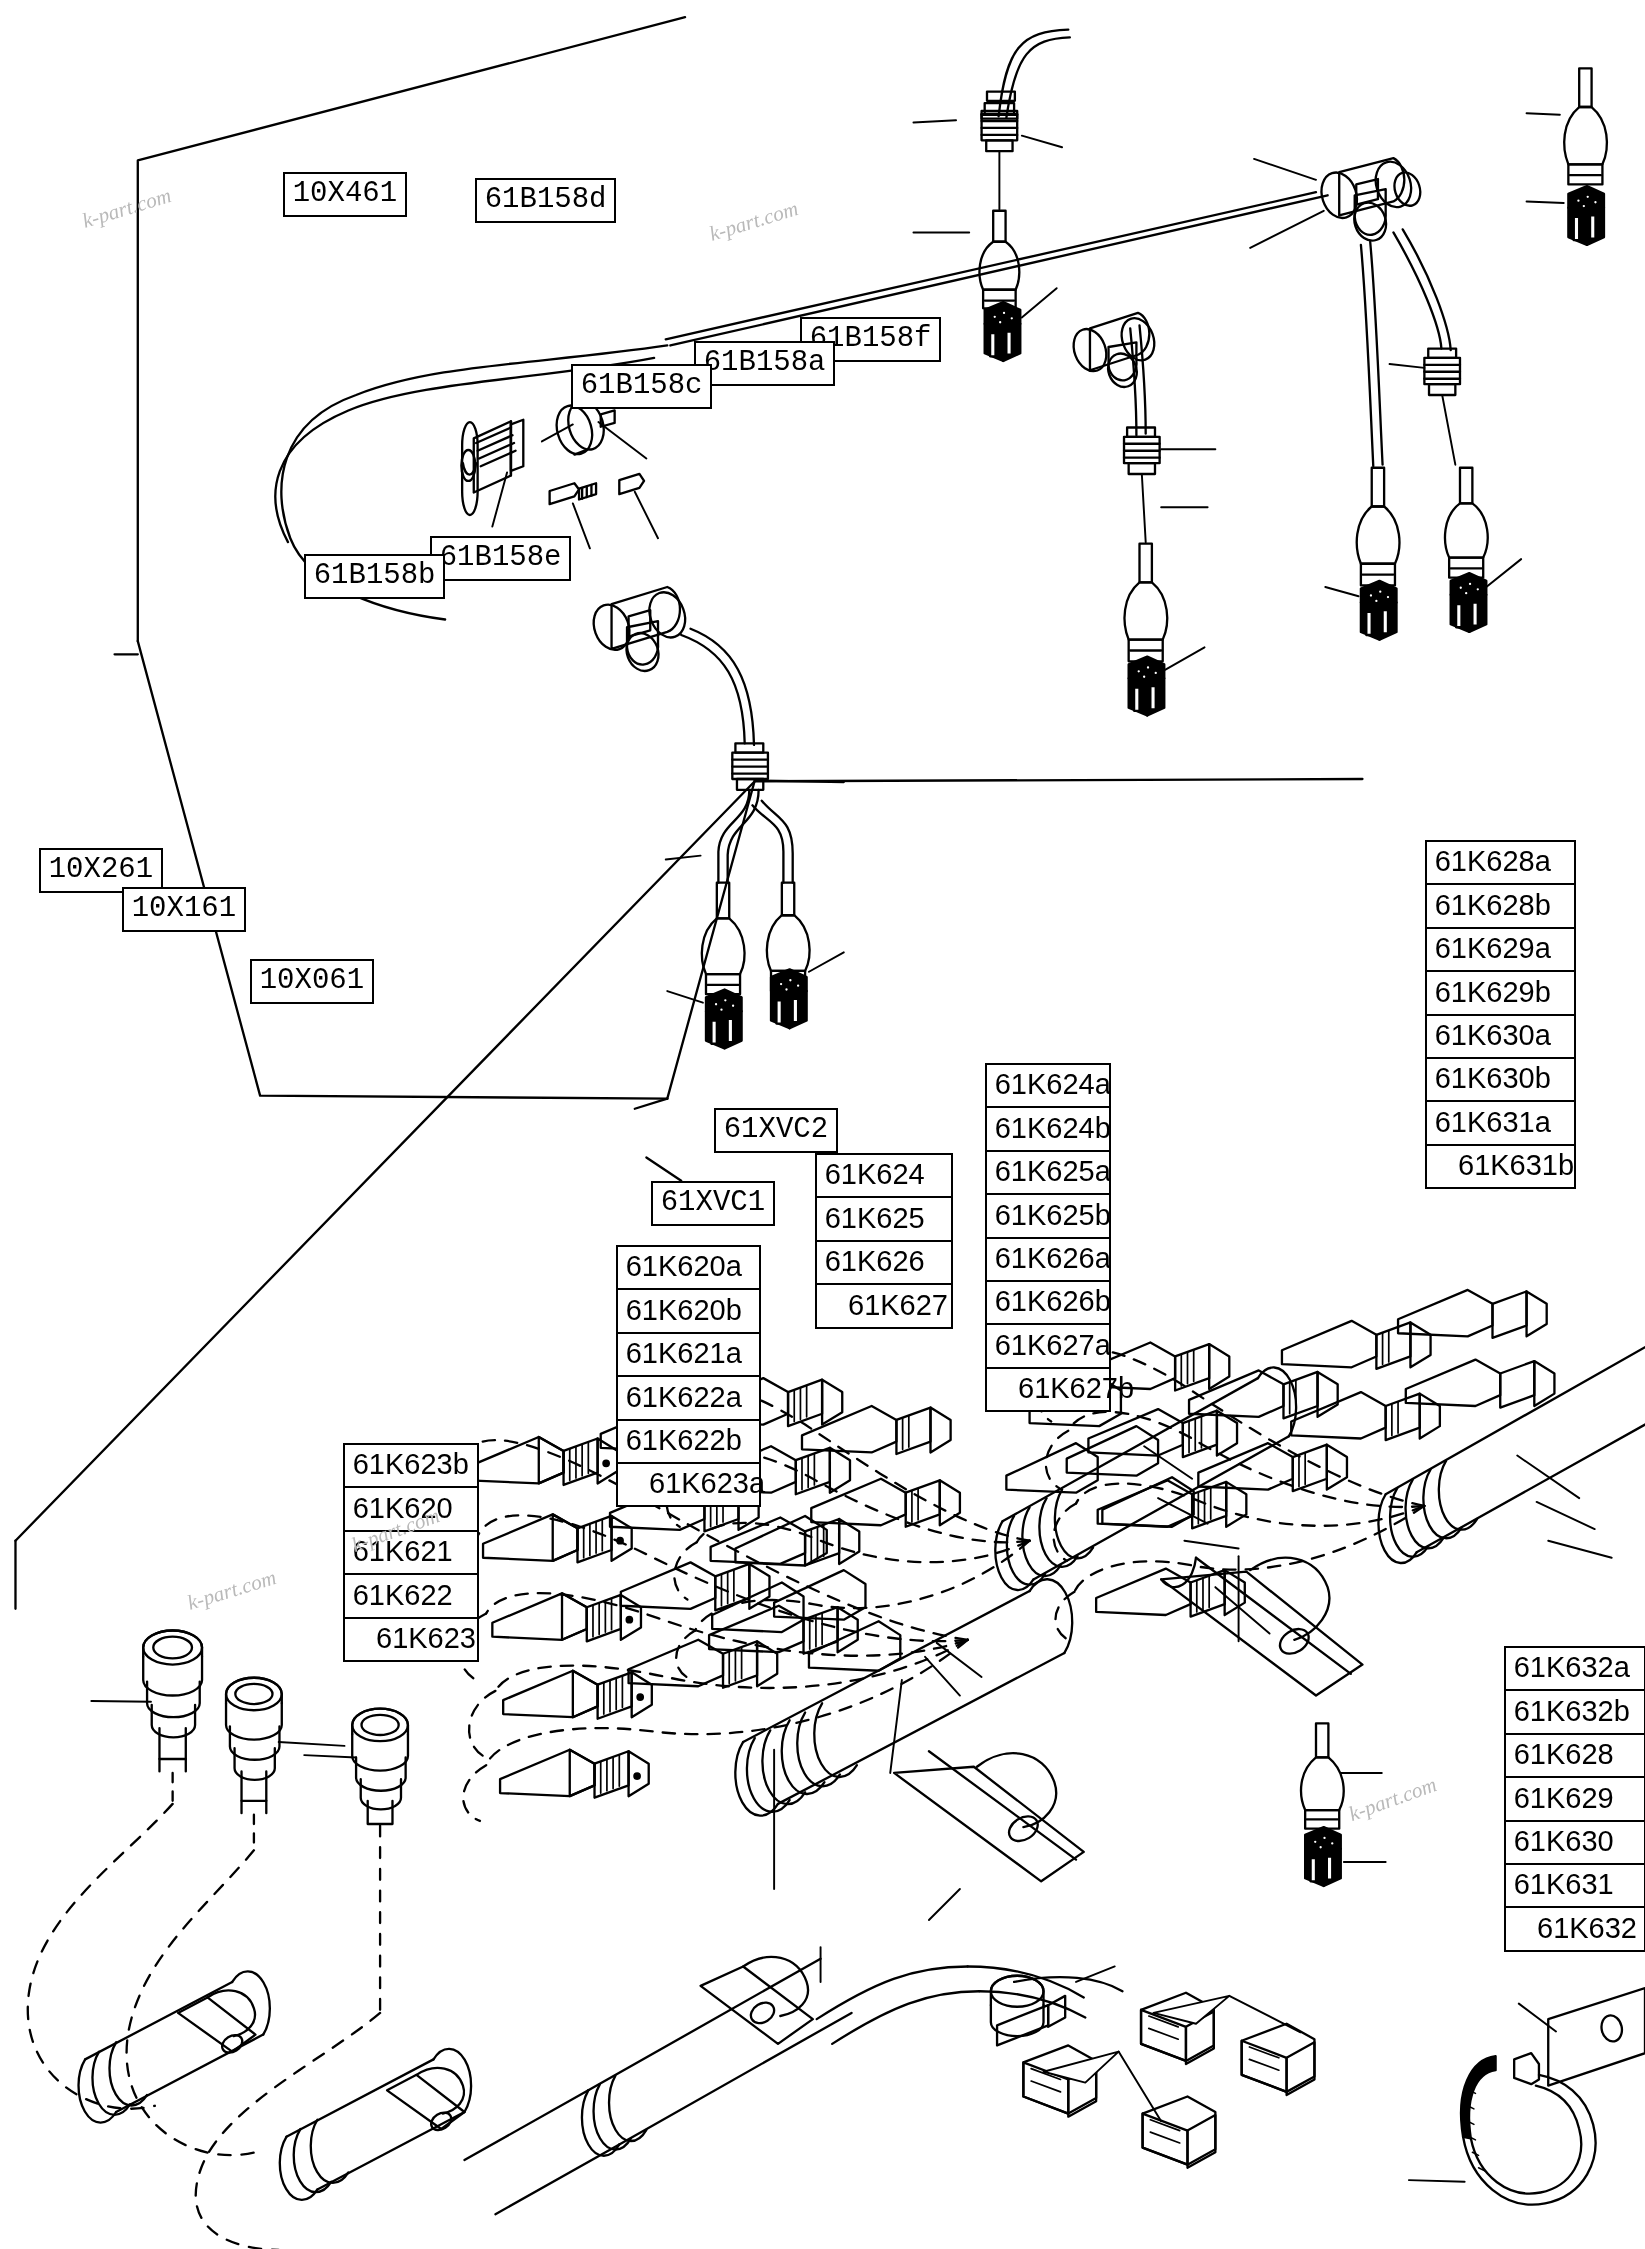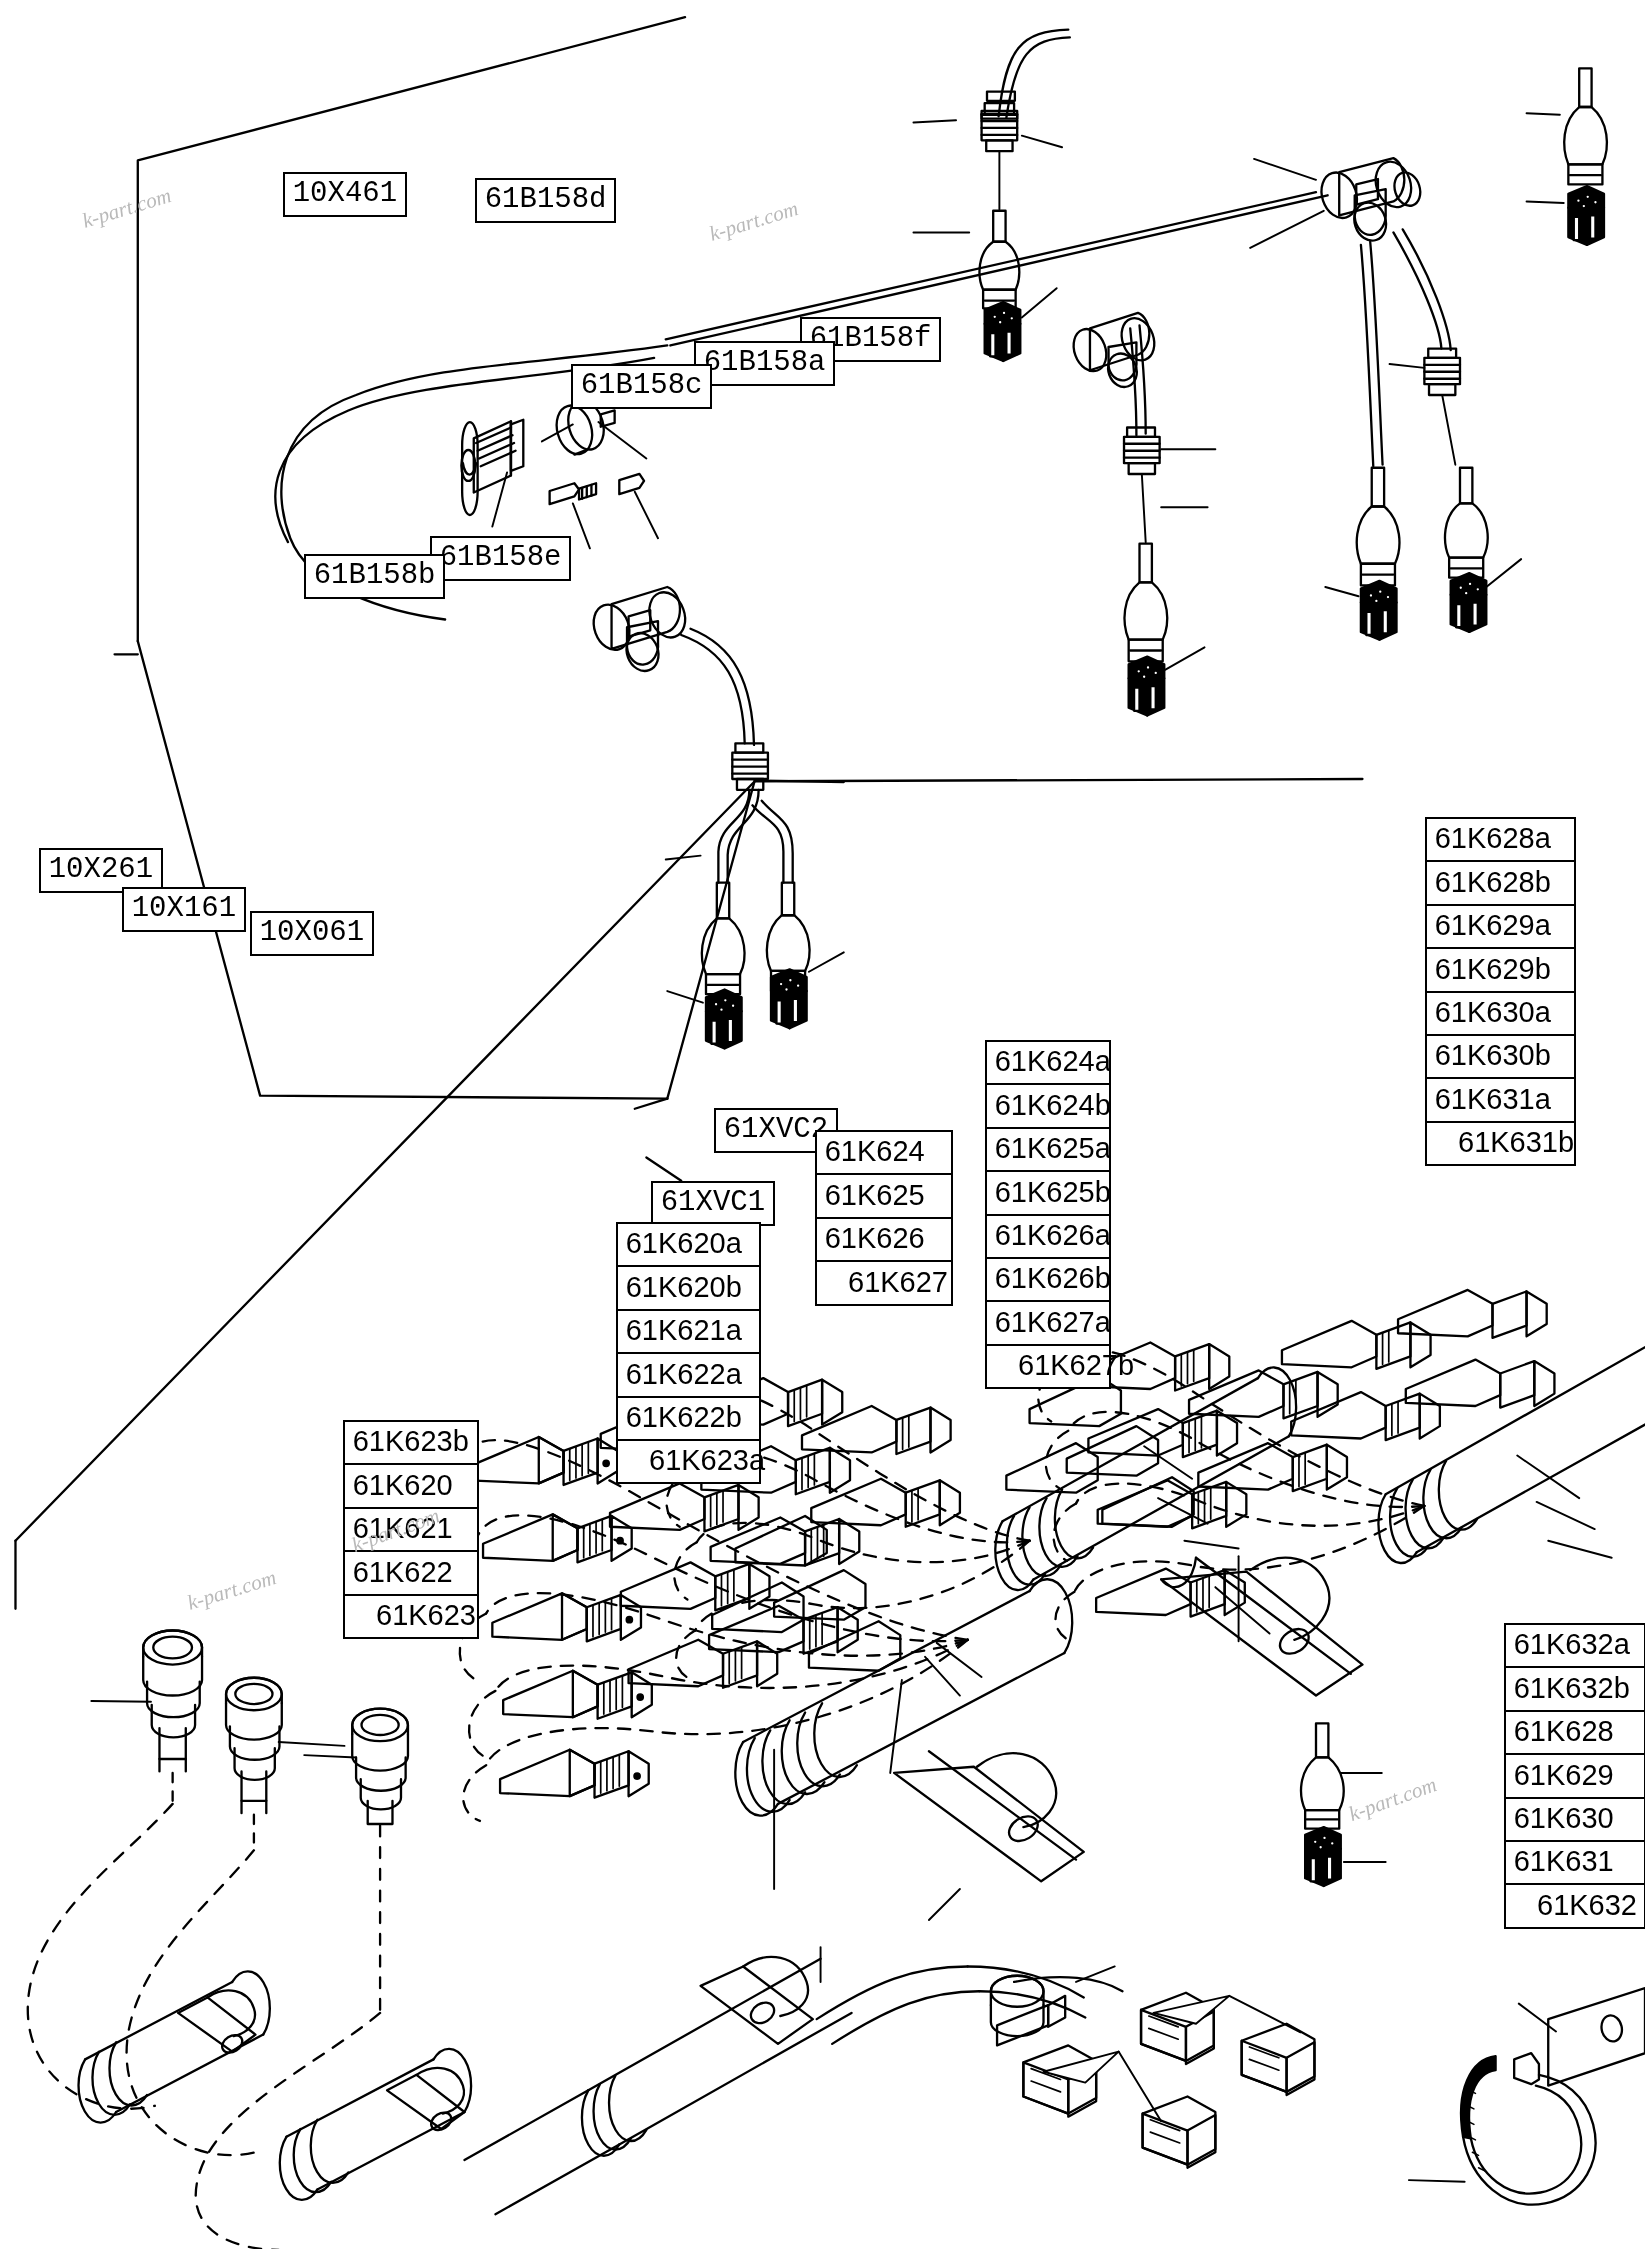--- a/index.html
+++ b/index.html
@@ -21,20 +21,21 @@
     white-space:nowrap;
     box-sizing:border-box;
     text-align:left;
   }
   
   .tbl{
     position:absolute;
     border:2.3px solid #000;
     background:#000000;
     box-sizing:border-box;
+    margin-top:23px;
   }
   .tbl .row{
     font-family:"Liberation Sans",sans-serif;
     font-size:29px;
     line-height:1;
     color:#000;
     padding:5.4px 7.7px 7px 7.7px;
     border-bottom:2.3px solid #000;
     white-space:nowrap;
     box-sizing:border-box;
@@ -959,21 +960,21 @@
 
   <div class="lbl" style="left:283px;top:172px">10X461</div>
   <div class="lbl" style="left:475px;top:178px">61B158d</div>
   <div class="lbl" style="left:800px;top:317px">61B158f</div>
   <div class="lbl" style="left:694px;top:341px">61B158a</div>
   <div class="lbl" style="left:571px;top:364px">61B158c</div>
   <div class="lbl" style="left:430px;top:536px">61B158e</div>
   <div class="lbl" style="left:304px;top:554px">61B158b</div>
   <div class="lbl" style="left:39px;top:848px">10X261</div>
   <div class="lbl" style="left:122px;top:887px">10X161</div>
-  <div class="lbl" style="left:250px;top:911px">10X061</div>
+  <div class="lbl" style="left:250px;top:959px">10X061</div>
   <div class="lbl" style="left:714px;top:1108px">61XVC2</div>
   <div class="lbl" style="left:651px;top:1181px">61XVC1</div>
 
   <div class="tbl" style="left:1425px;top:817px;width:151px">
     <div class="row">61K628a</div>
     <div class="row">61K628b</div>
     <div class="row">61K629a</div>
     <div class="row">61K629b</div>
     <div class="row">61K630a</div>
     <div class="row">61K630b</div>

